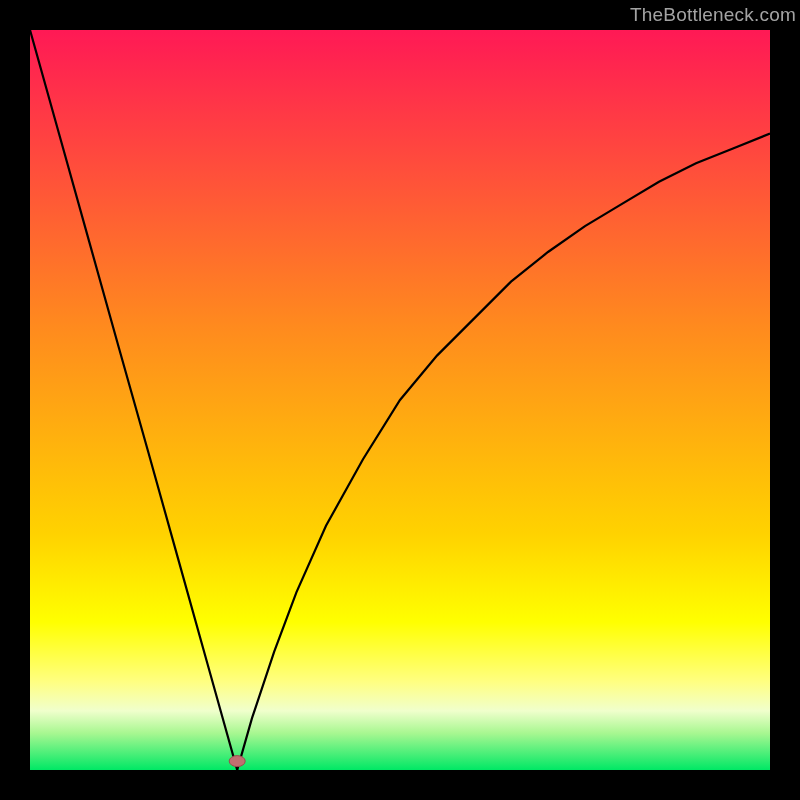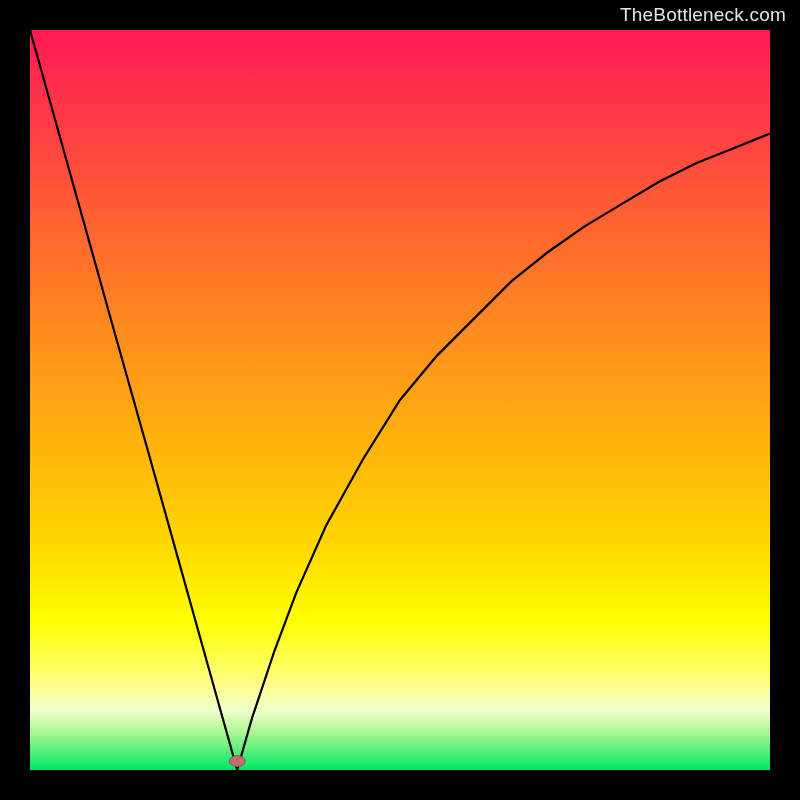--- a/index.html
+++ b/index.html
@@ -14,22 +14,22 @@
   .frame {
     width: 800px;
     height: 800px;
     background: #000;
     position: relative;
     box-sizing: border-box;
   }
   .watermark {
     position: absolute;
     top: 4px;
-    right: 14px;
-    color: #e5e5e5;
+    right: 4px;
+    color: #a3a3a3;
     font-size: 19px;
     font-weight: 500;
     letter-spacing: 0.2px;
     z-index: 10;
   }
   .plot-area {
     position: absolute;
     left: 30px;
     top: 30px;
     width: 740px;

